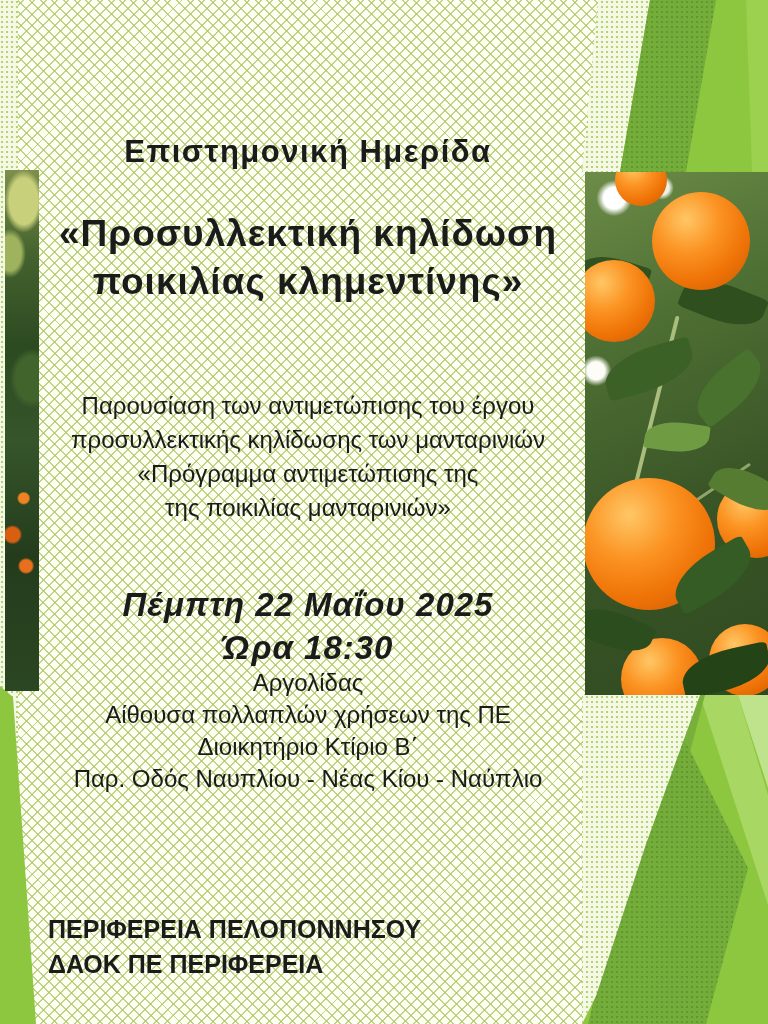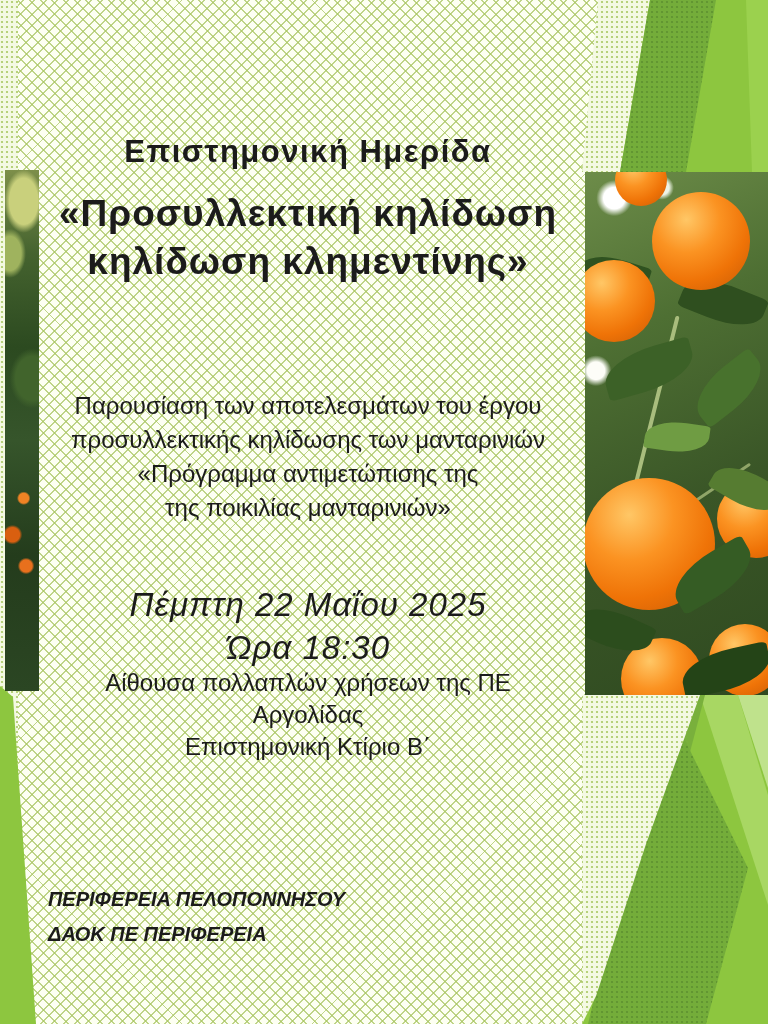--- a/index.html
+++ b/index.html
@@ -37,25 +37,25 @@
       radial-gradient(circle 22px at 6% 38%,  #fdfdf8 0 40%, rgba(255,255,255,0) 70%),
       linear-gradient(155deg,#6d8c49 0%,#4e6f33 30%,#3a5627 62%,#2f4a20 100%);
   }
   .orange{position:absolute;border-radius:50%;
     background:radial-gradient(circle at 35% 28%, #ffc766 0%, #fb9322 35%, #ef7307 65%, #c75a05 100%);
   }
   .leaf{position:absolute;border-radius:62% 8% 62% 8%;}
   .branch{position:absolute;background:#a9bd7d;border-radius:3px;}
   .txt{position:absolute;left:30px;width:556px;text-align:center;z-index:3;}
   .event-heading{top:134px;font-size:31px;font-weight:bold;letter-spacing:1.5px;}
-  .event-title{top:190px;font-size:37px;font-weight:bold;line-height:48px;letter-spacing:1px;}
+  .event-title{top:210px;font-size:37px;font-weight:bold;line-height:48px;letter-spacing:1px;}
   .event-subtitle{top:389px;font-size:24px;line-height:34px;}
-  .event-when{top:583px;font-size:33px;font-weight:normal;font-style:italic;line-height:43px;letter-spacing:1px;}
+  .event-when{top:583px;font-size:33px;font-weight:bold;font-style:italic;line-height:43px;letter-spacing:1px;}
   .event-venue{top:667px;font-size:24px;line-height:32px;}
-  .event-orgs{left:48px;top:882px;width:600px;text-align:left;font-size:20px;font-weight:bold;font-style:italic;line-height:35px;}
+  .event-orgs{left:48px;top:912px;width:600px;text-align:left;font-size:25px;font-weight:bold;line-height:35px;}
 </style>
 </head>
 <body>
 
 <div class="poster">
 
   <svg class="decor" width="768" height="1024" viewBox="0 0 768 1024" xmlns="http://www.w3.org/2000/svg">
     <defs>
       <pattern id="dotsLight" width="5" height="5" patternUnits="userSpaceOnUse">
         <rect width="5" height="5" fill="#f4f9e3"></rect>
@@ -104,39 +104,40 @@
     <div class="leaf" style="left:60px;top:250px;width:64px;height:30px;background:#6f9c43;transform:rotate(8deg);"></div>
     <div class="leaf" style="left:84px;top:382px;width:88px;height:42px;background:#355c24;transform:rotate(-30deg);"></div>
     <div class="leaf" style="left:-10px;top:440px;width:78px;height:36px;background:#2c4d1d;transform:rotate(24deg);"></div>
     <div class="leaf" style="left:96px;top:478px;width:90px;height:40px;background:#244417;transform:rotate(-12deg);"></div>
   </div>
 
   <div class="txt event-heading">Επιστημονική Ημερίδα</div>
 
   <div class="txt event-title">
     <div>«Προσυλλεκτική κηλίδωση</div>
-    <div>κηλίδωση κλημεντίνης»</div>
+    <div>ποικιλίας κλημεντίνης»</div>
   </div>
 
   <div class="txt event-subtitle">
-    <div>Παρουσίαση των αποτελεσμάτων του έργου</div>
+    <div>Παρουσίαση των αντιμετώπισης του έργου</div>
     <div>προσυλλεκτικής κηλίδωσης των μανταρινιών</div>
     <div>«Πρόγραμμα αντιμετώπισης της</div>
     <div>της ποικιλίας μανταρινιών»</div>
   </div>
 
   <div class="txt event-when">
     <div>Πέμπτη 22 Μαΐου 2025</div>
     <div>Ώρα 18:30</div>
   </div>
 
   <div class="txt event-venue">
+    <div>Αργολίδας</div>
     <div>Αίθουσα πολλαπλών χρήσεων της ΠΕ</div>
-    <div>Αργολίδας</div>
-    <div>Επιστημονική Κτίριο Β΄</div>
+    <div>Διοικητήριο Κτίριο Β΄</div>
+    <div>Παρ. Οδός Ναυπλίου - Νέας Κίου - Ναύπλιο</div>
   </div>
 
   <div class="txt event-orgs">
     <div>ΠΕΡΙΦΕΡΕΙΑ ΠΕΛΟΠΟΝΝΗΣΟΥ</div>
     <div>ΔΑΟΚ ΠΕ ΠΕΡΙΦΕΡΕΙΑ</div>
   </div>
 
 </div>
 
 </body></html>

